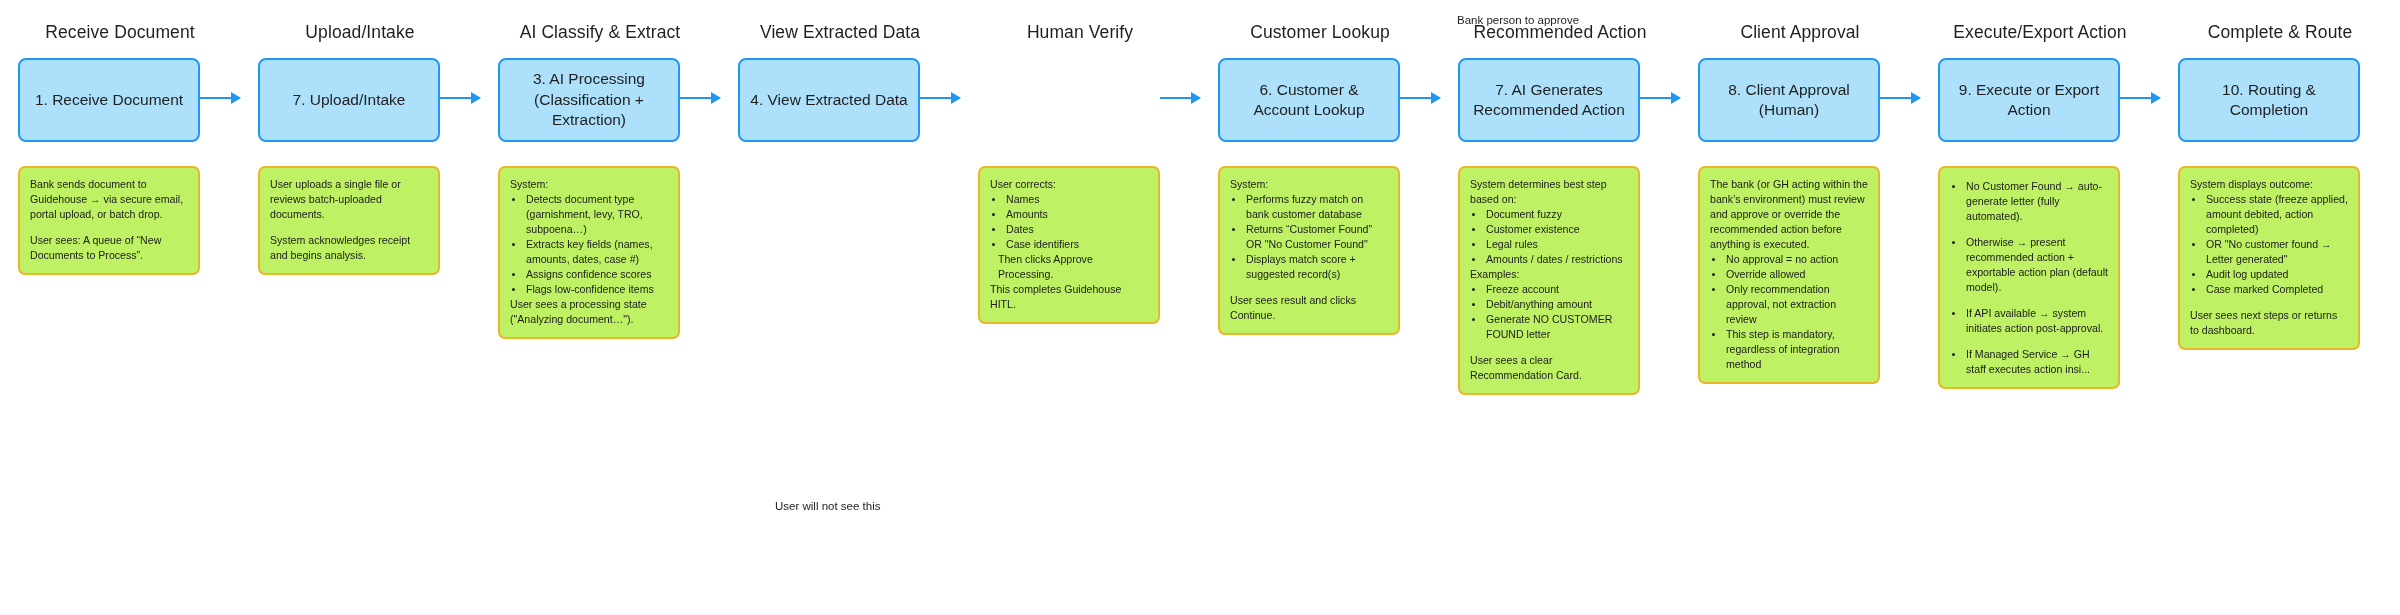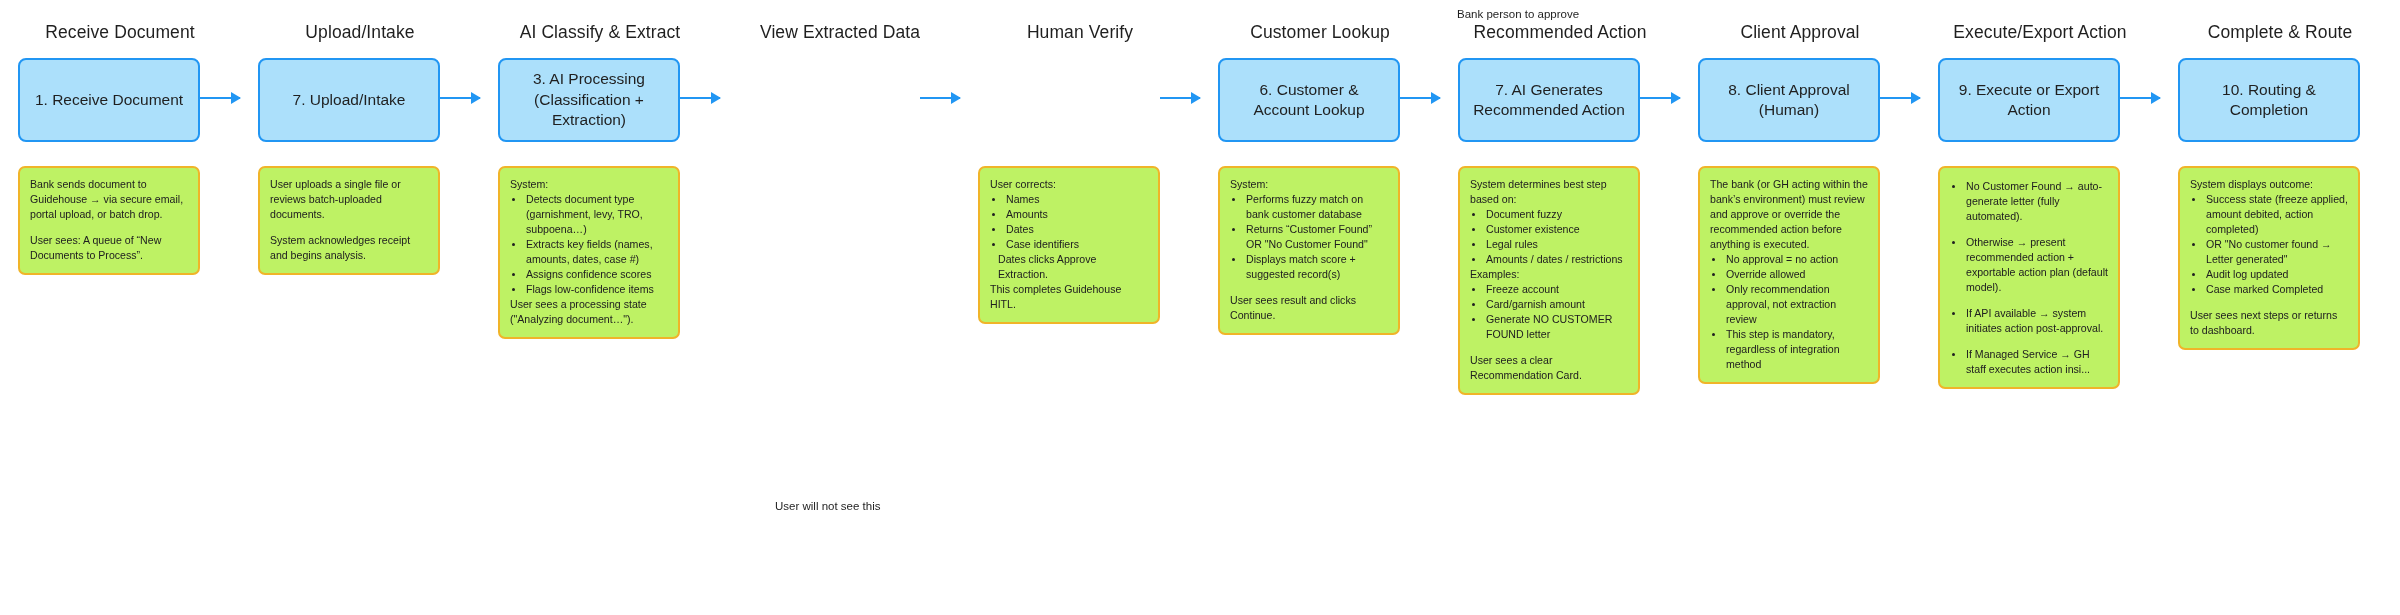--- a/index.html
+++ b/index.html
@@ -96,21 +96,21 @@
     font-size: 11.5px;
     color: #1f1f1f;
     white-space: nowrap;
   }
 </style>
 </head>
 <body>
 
 <div id="canvas">
 
-  <div class="footnote" style="left:1457px; top:8px;">Bank person to approve</div>
+  <div class="footnote" style="left:1457px; top:14px;">Bank person to approve</div>
   <div class="footnote" style="left:775px; top:500px;">User will not see this</div>
 
   <div class="col" style="left:0px;">
     <div class="col-header">Receive Document</div>
     <div class="step-box">1. Receive Document</div>
     <div class="note">
       <p>Bank sends document to Guidehouse → via secure email, portal upload, or batch drop.</p>
       <p class="gap">User sees: A queue of “New Documents to Process”.</p>
     </div>
   </div>
@@ -137,34 +137,35 @@
         <li>Assigns confidence scores</li>
         <li>Flags low-confidence items</li>
       </ul>
       <p>User sees a processing state ("Analyzing document…").</p>
     </div>
   </div>
   <div class="arrow" style="left:680px; width:40px;"></div>
 
   <div class="col" style="left:720px;">
     <div class="col-header">View Extracted Data</div>
+    <div class="step-box">4. View Extracted Data</div>
   </div>
   <div class="arrow" style="left:920px; width:40px;"></div>
 
   <div class="col" style="left:960px;">
     <div class="col-header">Human Verify</div>
     <div class="note">
       <p>User corrects:</p>
       <ul>
         <li>Names</li>
         <li>Amounts</li>
         <li>Dates</li>
         <li>Case identifiers</li>
       </ul>
-      <p class="sub-line">Dates clicks Approve Extraction.</p>
+      <p class="sub-line">Then clicks Approve Processing.</p>
       <p>This completes Guidehouse HITL.</p>
     </div>
   </div>
   <div class="arrow" style="left:1160px; width:40px;"></div>
 
   <div class="col" style="left:1200px;">
     <div class="col-header">Customer Lookup</div>
     <div class="step-box">6. Customer &amp; Account Lookup</div>
     <div class="note">
       <p>System:</p>
@@ -185,21 +186,21 @@
       <p>System determines best step based on:</p>
       <ul>
         <li>Document fuzzy</li>
         <li>Customer existence</li>
         <li>Legal rules</li>
         <li>Amounts / dates / restrictions</li>
       </ul>
       <p>Examples:</p>
       <ul>
         <li>Freeze account</li>
-        <li>Card/garnish amount</li>
+        <li>Debit/anything amount</li>
         <li>Generate NO CUSTOMER FOUND letter</li>
       </ul>
       <p class="gap">User sees a clear Recommendation Card.</p>
     </div>
   </div>
   <div class="arrow" style="left:1640px; width:40px;"></div>
 
   <div class="col" style="left:1680px;">
     <div class="col-header">Client Approval</div>
     <div class="step-box">8. Client Approval (Human)</div>

